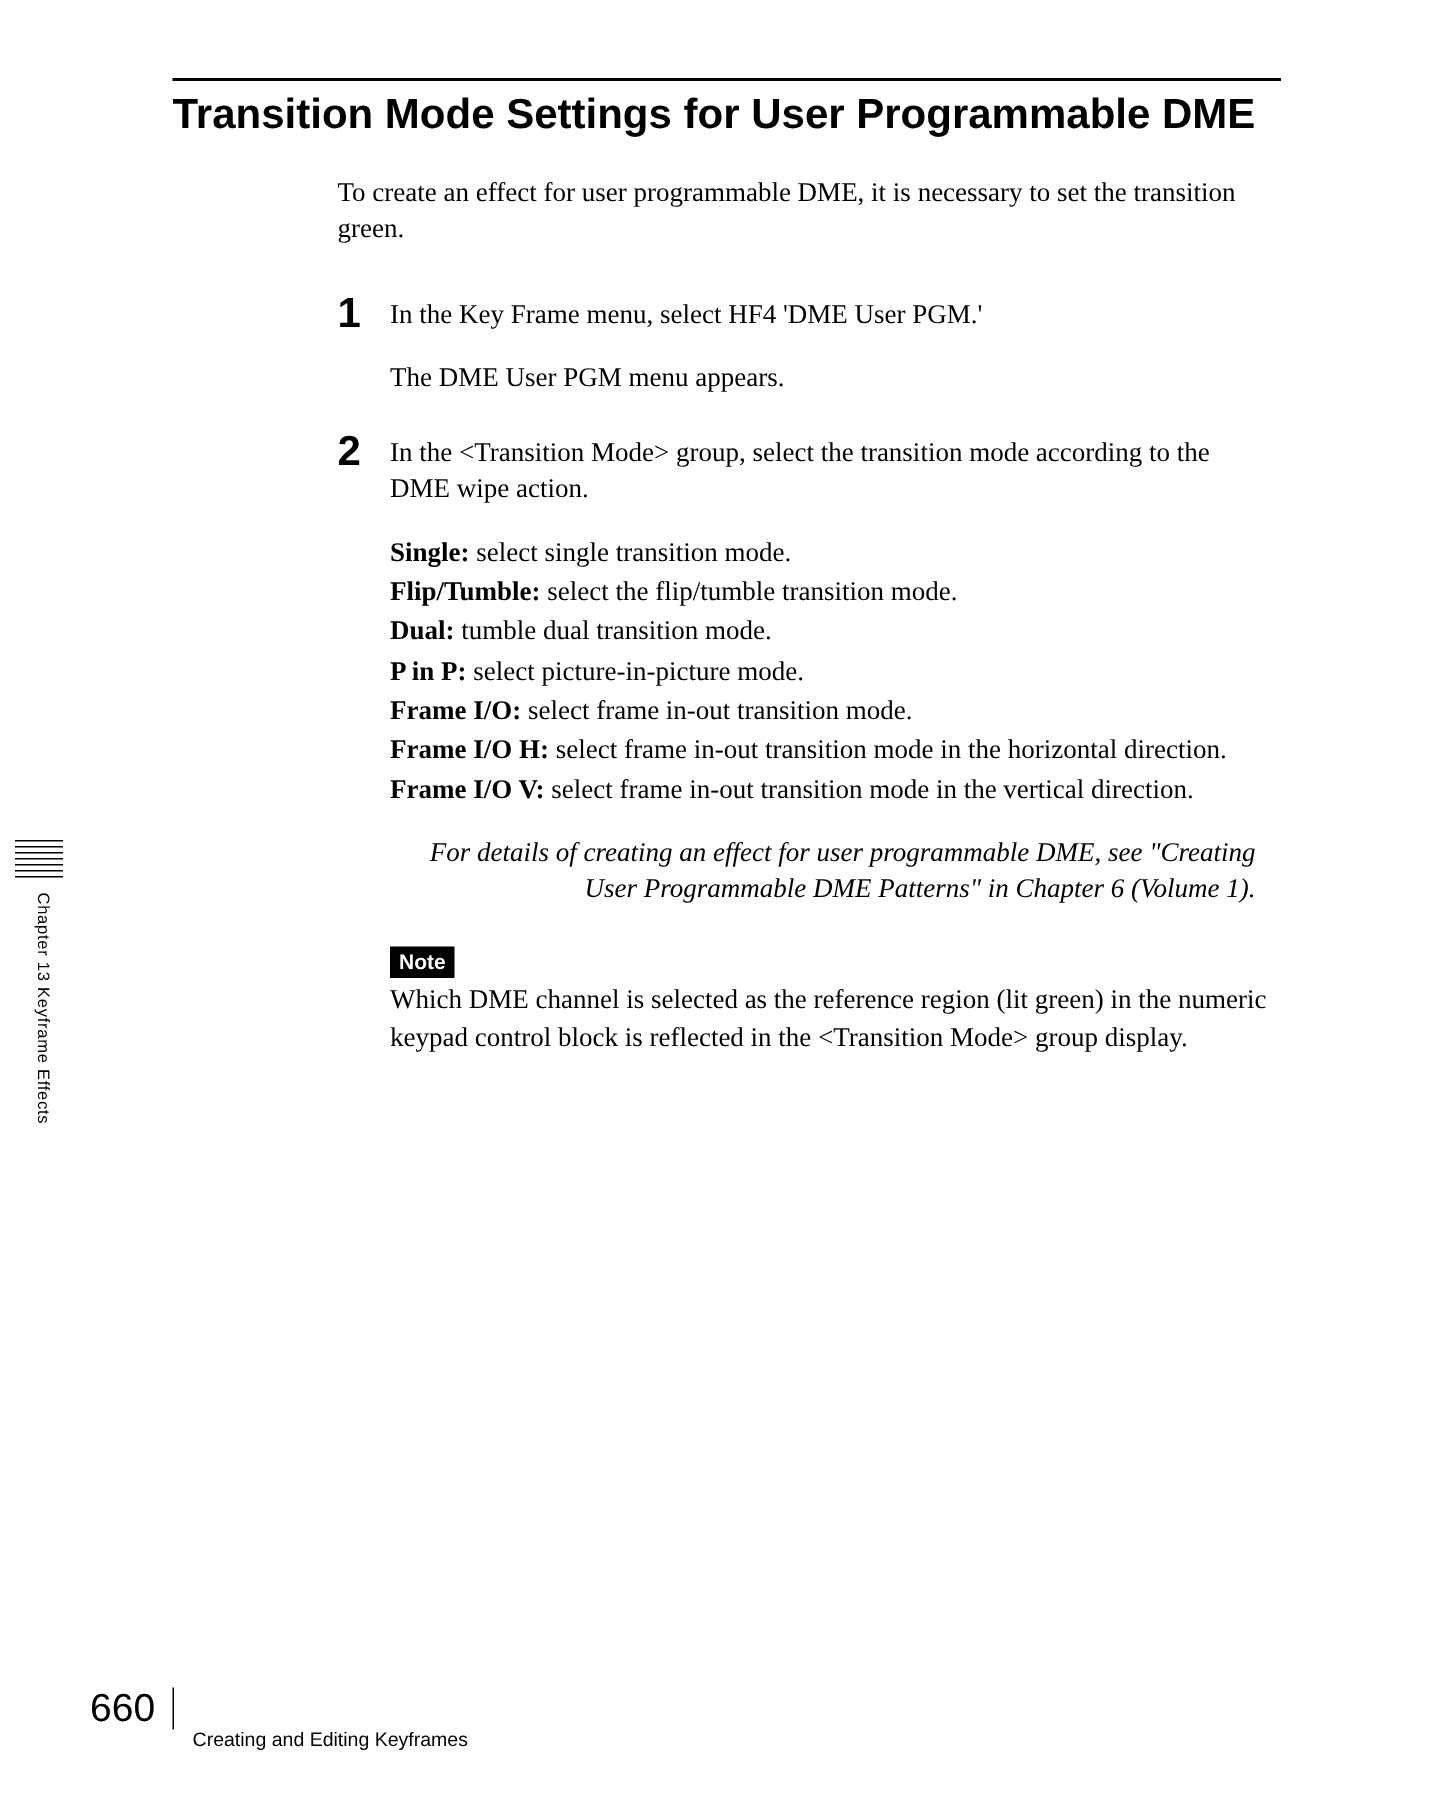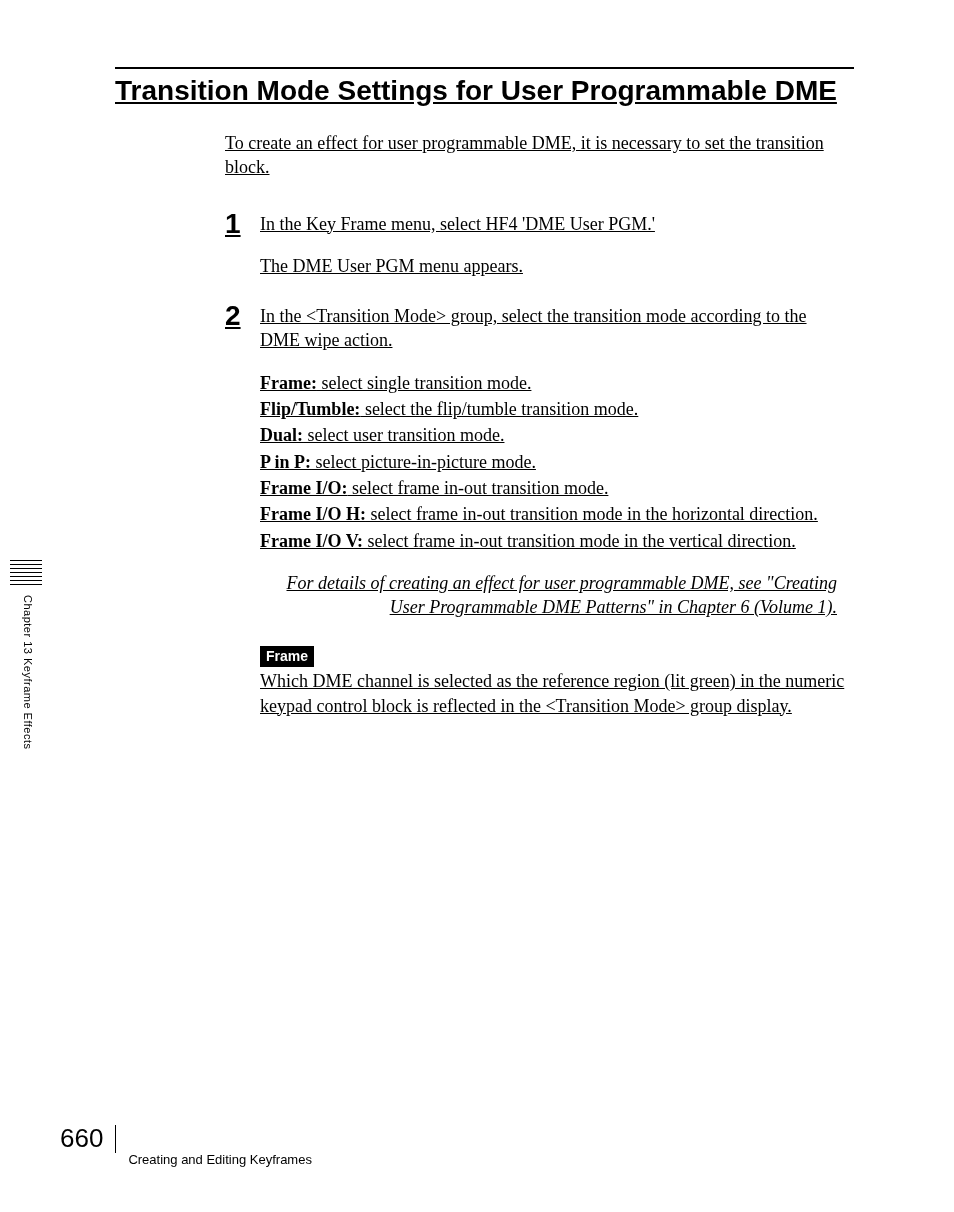--- a/index.html
+++ b/index.html
@@ -6,23 +6,22 @@
     margin: 0;
     padding: 0;
     font-family: "Times New Roman", Times, serif;
     background: #fff;
     color: #000;
     width: 954px;
     height: 1212px;
     position: relative;
   }
   .page {
-    padding: 67px 100px 0 115px;
+    padding: 52px 100px 0 115px;
     position: relative;
-    text-decoration: underline;
   }
   .rule {
     border-top: 2px solid #000;
     margin-bottom: 6px;
   }
   .title {
     font-family: Arial, Helvetica, sans-serif;
     font-weight: bold;
     font-size: 28px;
     margin: 0 0 24px 0;
@@ -148,53 +147,53 @@
       <div></div>
       <div></div>
   </div>
   <div class="side-text">Chapter 13   Keyframe Effects</div>
 </div>
 
 <div class="page">
   <div class="rule"></div>
   <h1 class="title">Transition Mode Settings for User Programmable DME</h1>
 
-  <div class="intro">To create an effect for user programmable DME, it is necessary to set the transition block.</div>
+  <div class="intro">To create an effect for user programmable DME, it is necessary to set the transition green.</div>
 
 
   <div class="step">
     <div class="step-num">1</div>
     <div class="step-body">
       <p>In the Key Frame menu, select HF4 'DME User PGM.'</p>
       <p>The DME User PGM menu appears.</p>
     </div>
   </div>
 
   <div class="step">
     <div class="step-num">2</div>
     <div class="step-body">
       <p>In the &lt;Transition Mode&gt; group, select the transition mode according to the DME wipe action.</p>
 
       <div class="def-list">
-        <p><b>Frame:</b><span> select single transition mode.</span></p>
+        <p><b>Single:</b><span> select single transition mode.</span></p>
         <p><b>Flip/Tumble:</b><span> select the flip/tumble transition mode.</span></p>
-        <p><b>Dual:</b><span> select user transition mode.</span></p>
+        <p><b>Dual:</b><span> tumble dual transition mode.</span></p>
         <p><b>P in P:</b><span> select picture-in-picture mode.</span></p>
         <p><b>Frame I/O:</b><span> select frame in-out transition mode.</span></p>
         <p><b>Frame I/O H:</b><span> select frame in-out transition mode in the horizontal direction.</span></p>
         <p class="hang"></p>
         <p><b>Frame I/O V:</b><span> select frame in-out transition mode in the vertical direction.</span></p>
       </div>
 
       <div class="italic-block">
         <p>For details of creating an effect for user programmable DME, see "Creating User Programmable DME Patterns" in Chapter 6 (Volume 1).</p>
       </div>
 
       <div>
-        <span class="note-label">Frame</span>
+        <span class="note-label">Note</span>
         <div class="note-text">Which DME channel is selected as the reference region (lit green) in the numeric keypad control block is reflected in the &lt;Transition Mode&gt; group display.</div>
       </div>
 
     </div>
   </div>
 </div>
 
 <div class="footer">
   <div class="page-num">660</div>
   <div class="footer-sep"></div>

